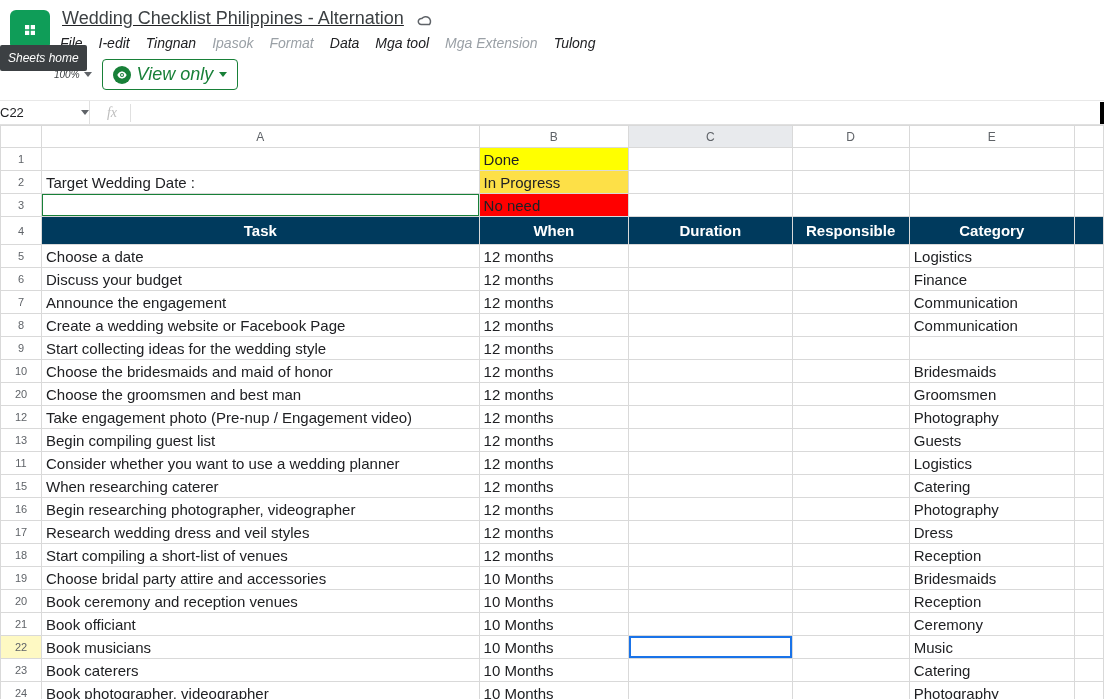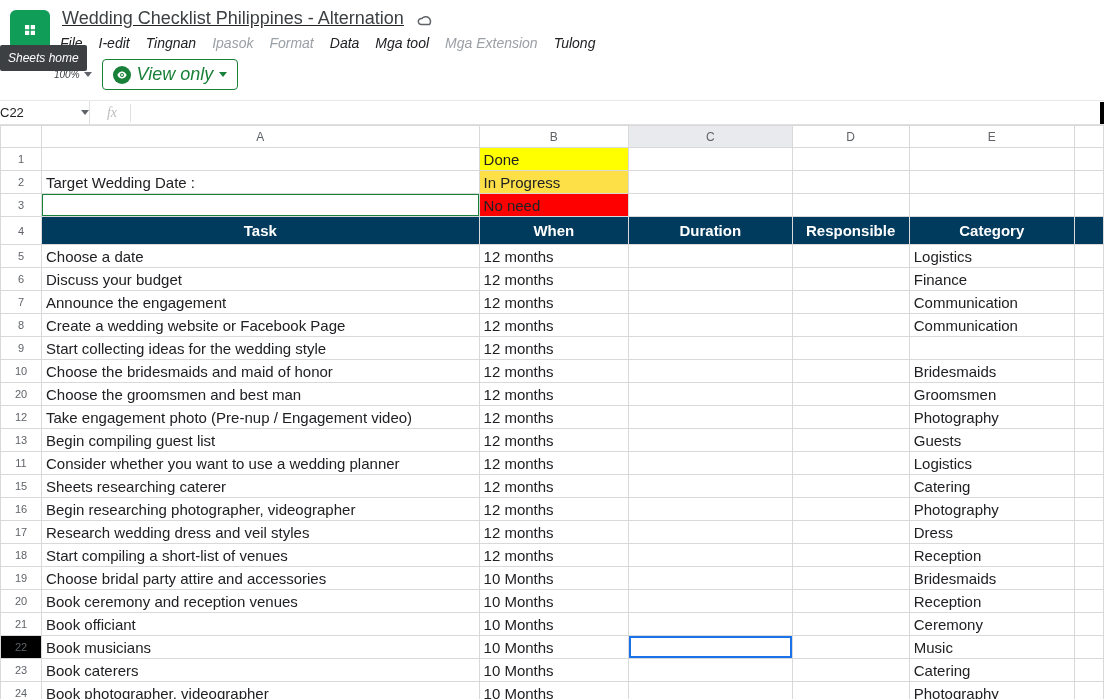--- a/index.html
+++ b/index.html
@@ -31,21 +31,21 @@
   table.grid th, table.grid td { border:1px solid #d9d9d9; overflow:hidden; white-space:nowrap; }
   .col-rownum { width:42px; }
   .col-a { width:440px; }
   .col-b { width:152px; }
   .col-c { width:167px; }
   .col-d { width:118px; }
   .col-e { width:167px; }
   .col-f { width:30px; }
   .colhead, .rowhead { background:#fff; color:#5f6368; font-weight:normal; text-align:center; font-size:12px; height:22px; }
   .colhead.sel { background:#e8eaed; }
-  .rowhead.sel { background:#000000; }
+  .rowhead.sel { background:#fef9c3; }
   .colhead { position:relative; }
   .rowhead { text-align:center; font-size:11px; }
   td.cell { height:23px; padding:0 4px; font-size:15px; }
   .hdr-row td.cell { background:#003a5d; color:#fff; text-align:center; font-weight:bold; height:28px;}
   .target-label { font-weight:normal; }
   .status-done { background:#ffff00;margin-left:32px; }
   .status-prog { background:#fde047; }
   .status-none { background:#ff0000; }
   .green-border { box-shadow: inset 0 0 0 1px #188038; }
   .blue-sel { box-shadow: inset 0 0 0 2px #1a73e8; }
@@ -263,21 +263,21 @@
           <th class="rowhead">11</th>
           <td class="cell">Consider whether you want to use a wedding planner</td>
           <td class="cell">12 months</td>
           <td class="cell"></td>
           <td class="cell"></td>
           <td class="cell">Logistics</td>
           <td class="cell"></td>
         </tr>
         <tr>
           <th class="rowhead">15</th>
-          <td class="cell">Sheets researching caterer</td>
+          <td class="cell">When researching caterer</td>
           <td class="cell">12 months</td>
           <td class="cell"></td>
           <td class="cell"></td>
           <td class="cell">Catering</td>
           <td class="cell"></td>
         </tr>
         <tr>
           <th class="rowhead">16</th>
           <td class="cell">Begin researching photographer, videographer</td>
           <td class="cell">12 months</td>

